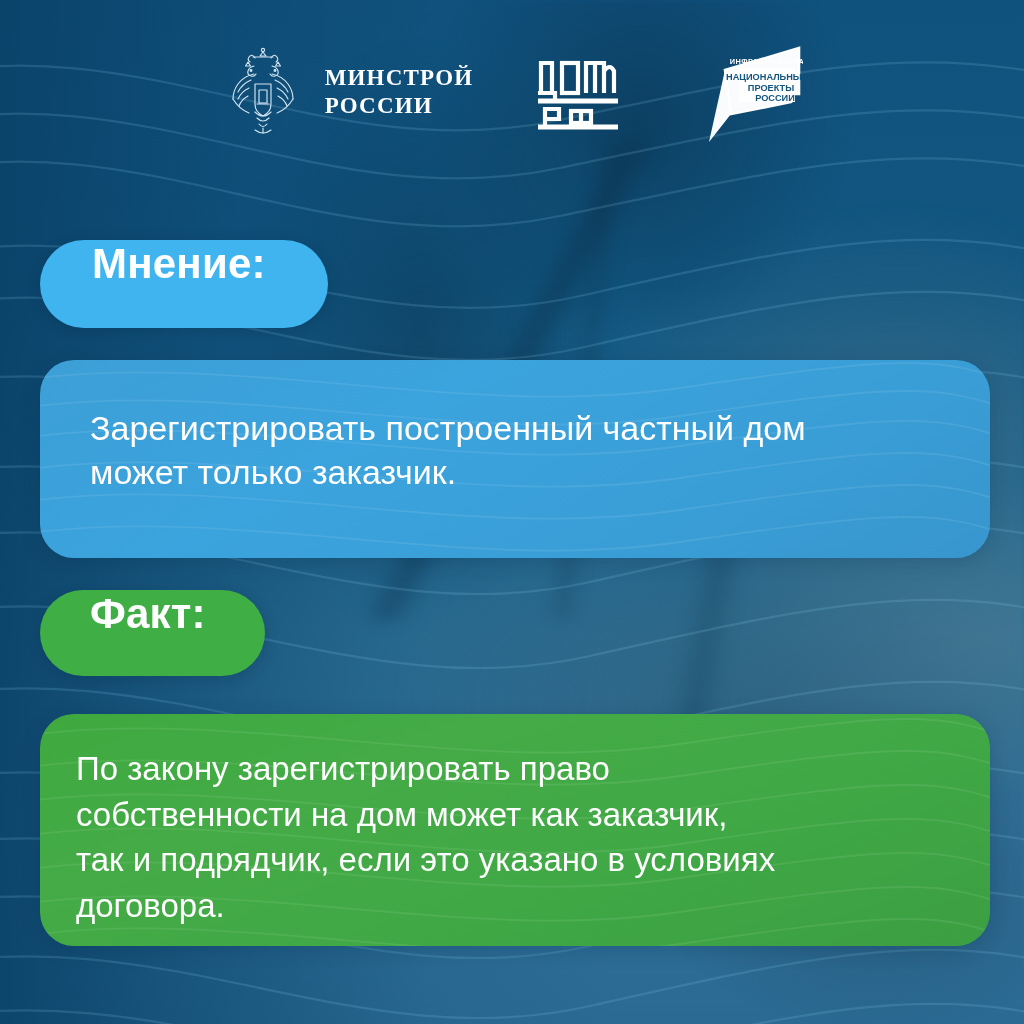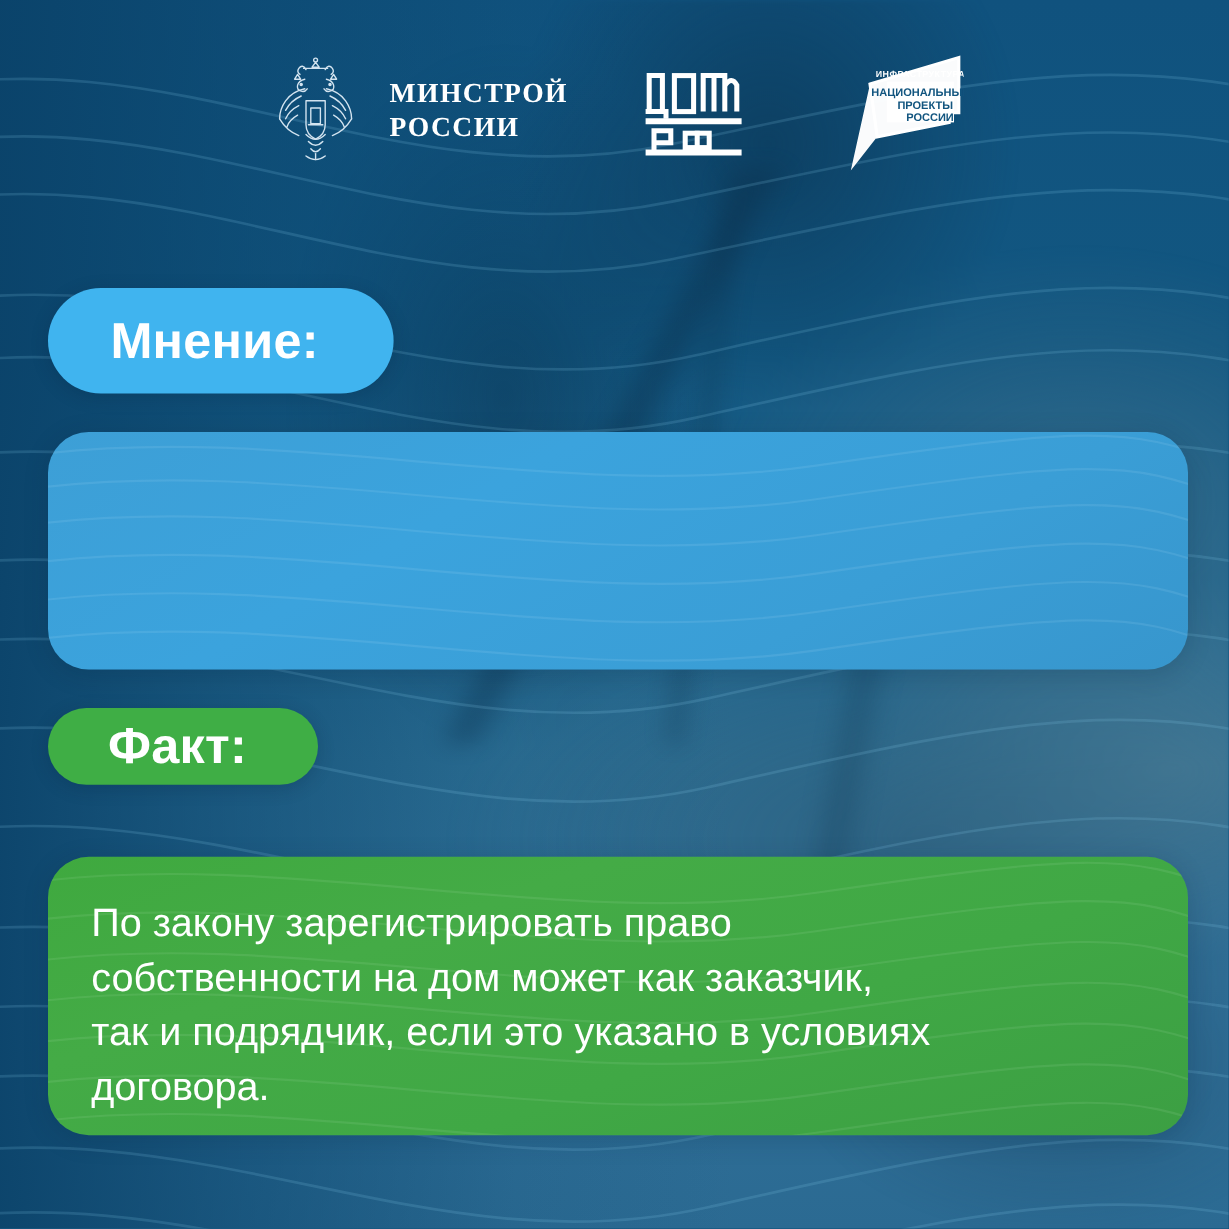--- a/index.html
+++ b/index.html
@@ -103,42 +103,42 @@
     line-height: 1.22;
     letter-spacing: 1.2px;
   }
   .logo-domrf { margin-right: 72px; }
   .logo-np { }
 
   
   .badge {
     position: absolute;
     display: flex;
-    align-items: center;
+    align-items: flex-start;
     color: #ffffff;
     font-size: 42px;
     font-weight: bold;
     letter-spacing: .2px;
   }
   .badge-opinion {
     left: 40px;
     top: 240px;
     width: 288px;
     height: 88px;
     background: #40b4ef;
     border-radius: 46px;
     padding-left: 52px;
     box-sizing: border-box;
     box-shadow: 0 3px 14px rgba(4,34,58,0.22);
   }
   .badge-fact {
     left: 40px;
     top: 590px;
     width: 225px;
-    height: 64px;
+    height: 86px;
     background: #3fae45;
     border-radius: 44px;
     padding-left: 50px;
     box-sizing: border-box;
     box-shadow: 0 3px 14px rgba(4,34,58,0.22);
   }
 
   
   .card {
     position: absolute;
@@ -313,20 +313,22 @@
         <g fill="none" stroke="#c9e9fb" stroke-width="1.8" opacity="0.5">
           <path d="M-20 20 C 200 -10, 420 60, 640 28 S 900 -6, 980 26"></path>
           <path d="M-20 48 C 200 18, 420 88, 640 56 S 900 22, 980 54"></path>
           <path d="M-20 78 C 200 48, 420 118, 640 86 S 900 52, 980 84"></path>
           <path d="M-20 110 C 200 80, 420 150, 640 118 S 900 84, 980 116"></path>
           <path d="M-20 142 C 200 112, 420 182, 640 150 S 900 116, 980 148"></path>
           <path d="M-20 174 C 200 144, 420 214, 640 182 S 900 148, 980 180"></path>
         </g>
       </svg>
     </div>
+    <div class="card-text">Зарегистрировать построенный частный дом
+может только заказчик.</div>
   </div>
 
   <div class="badge badge-fact">
     <span>Факт:</span>
   </div>
 
   <div class="card card-fact">
     <div class="card-inner-waves">
       <svg viewBox="0 0 950 232" preserveAspectRatio="none" aria-hidden="true">
         <g fill="none" stroke="#d6f5d6" stroke-width="1.8" opacity="0.45">

